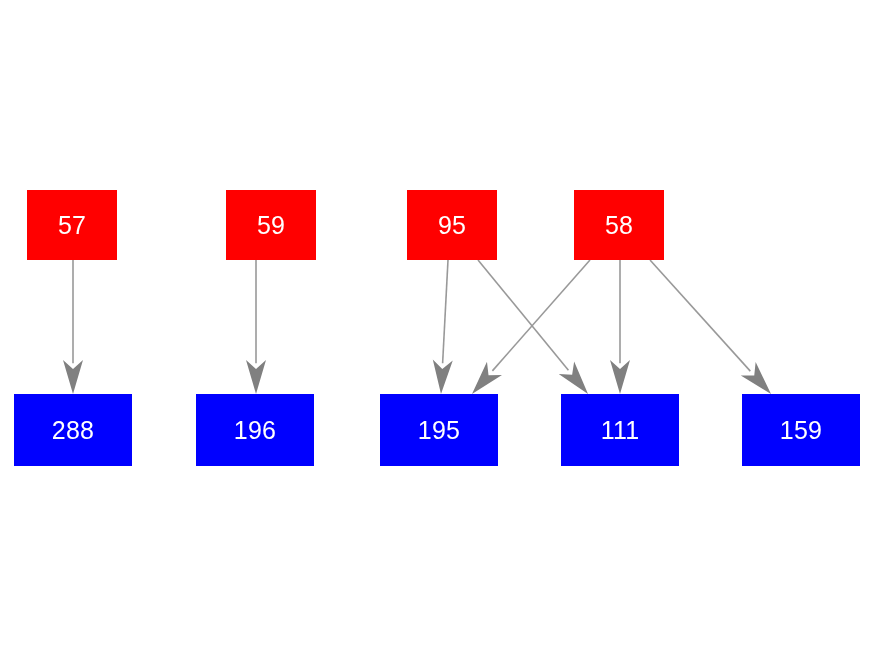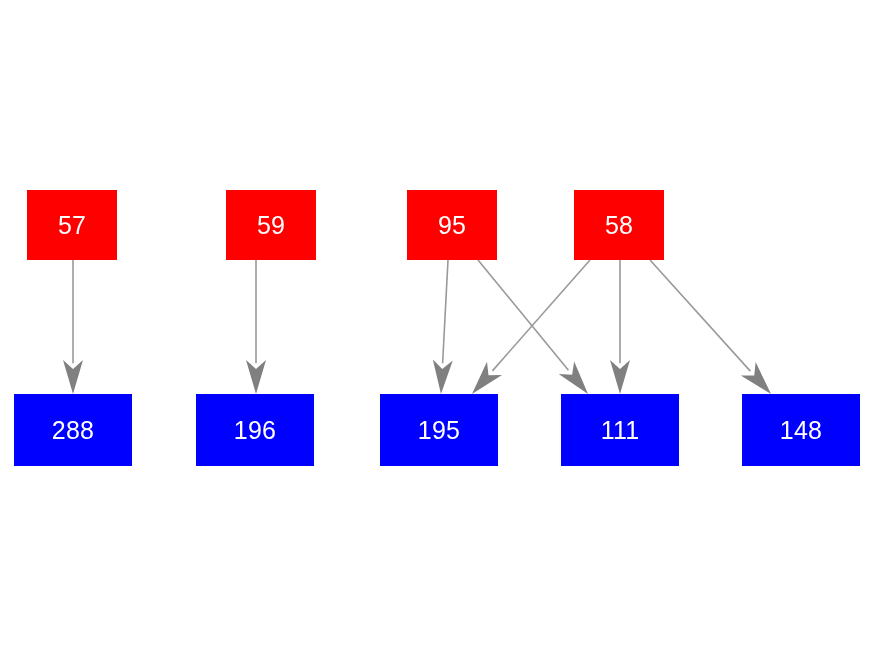--- a/index.html
+++ b/index.html
@@ -105,17 +105,17 @@
       <div class="graph-node node-target" style="left: 196px; top: 394px; width: 118px; height: 72px;">
         <span class="node-label">196</span>
       </div>
       <div class="graph-node node-target" style="left: 380px; top: 394px; width: 118px; height: 72px;">
         <span class="node-label">195</span>
       </div>
       <div class="graph-node node-target" style="left: 561px; top: 394px; width: 118px; height: 72px;">
         <span class="node-label">111</span>
       </div>
       <div class="graph-node node-target" style="left: 742px; top: 394px; width: 118px; height: 72px;">
-        <span class="node-label">148</span>
+        <span class="node-label">159</span>
       </div>
     </div>
 
 </div>
 
 </body></html>

